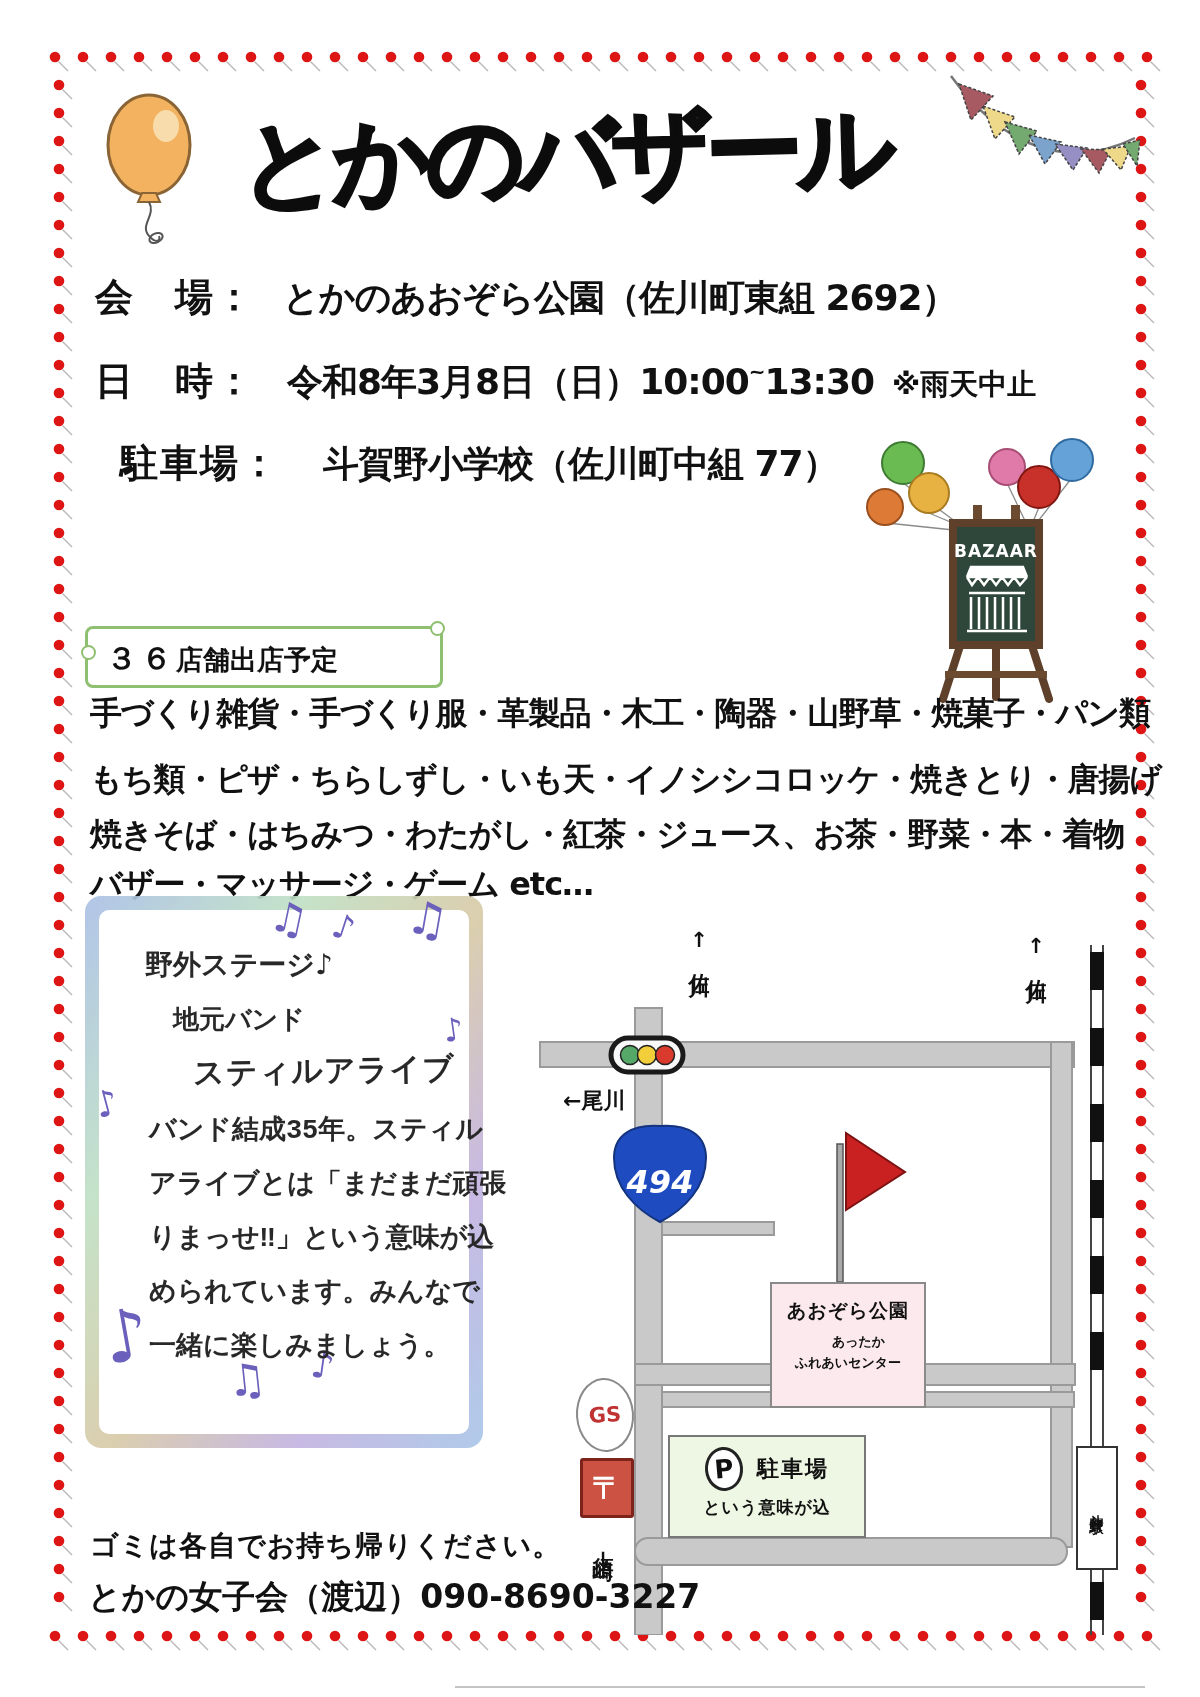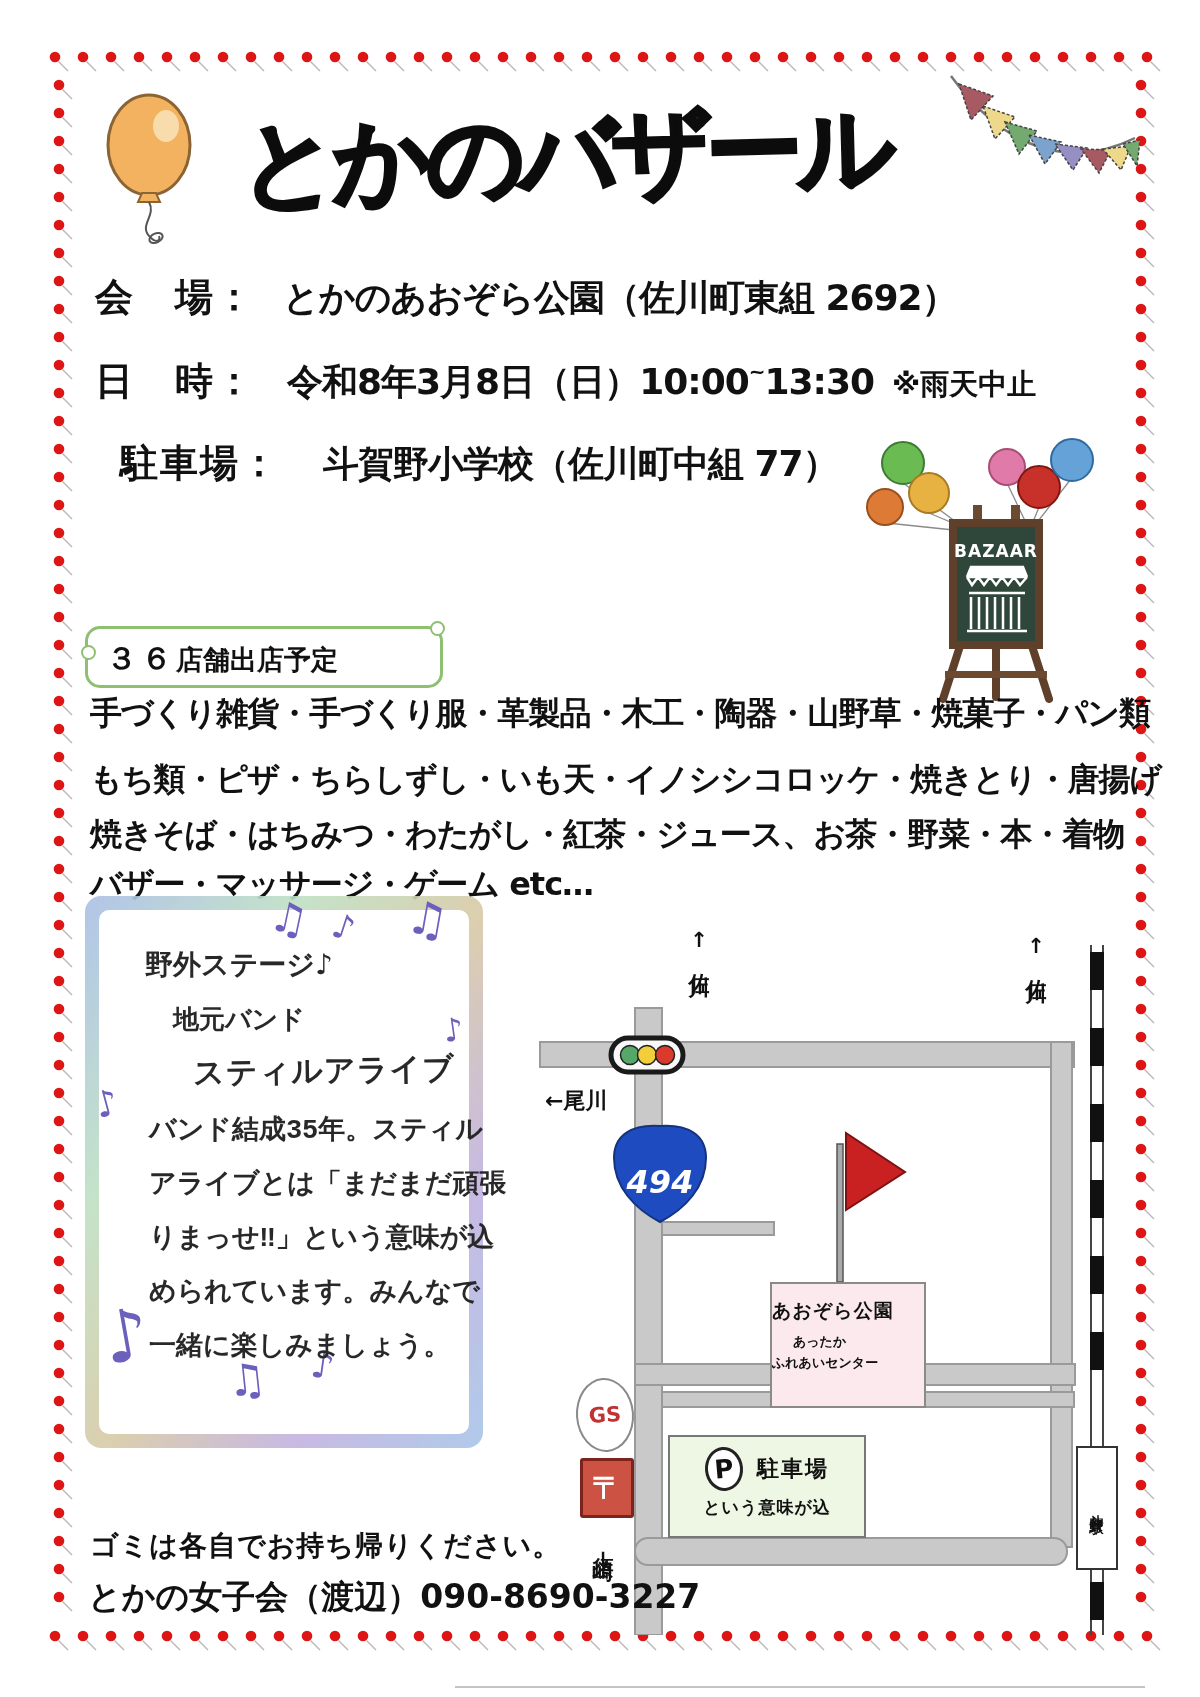--- a/index.html
+++ b/index.html
@@ -14,21 +14,21 @@
          -webkit-text-stroke:3px #0c0c0c;transform:rotate(-1.5deg);white-space:nowrap;}
 
   
   .dlabel{position:absolute;font-size:38px;font-weight:bold;letter-spacing:2px;white-space:nowrap;}
   .dvalue{position:absolute;font-size:36px;font-weight:bold;letter-spacing:-1px;white-space:nowrap;}
   .tilde{font-size:20px;vertical-align:16px;font-weight:bold;}
   .note{font-size:29px;margin-left:18px;letter-spacing:0;}
 
   
   .shops-box{position:absolute;left:85px;top:626px;width:352px;height:56px;
-             border:3px solid #8fbf70;border-radius:15px;background:#fff;}
+             border:3px solid #8fbf70;border-radius:8px;background:#fff;}
   .shops-box .curl-l{position:absolute;left:-7px;top:16px;width:11px;height:11px;border-radius:50%;
                      background:#fff;border:2.5px solid #8fbf70;}
   .shops-box .curl-r{position:absolute;right:-5px;top:-8px;width:11px;height:11px;border-radius:50%;
                      background:#fff;border:2.5px solid #8fbf70;}
   .shops-head{position:absolute;left:18px;top:9px;font-weight:bold;white-space:nowrap;}
   .shops-head .num{font-size:31px;letter-spacing:4px;}
   .shops-head .rest{font-size:27px;letter-spacing:0px;}
   .vline{position:absolute;left:90px;width:1030px;font-size:32px;font-weight:bold;
          letter-spacing:-1px;white-space:nowrap;}
 
@@ -42,23 +42,23 @@
   .stage-t2{position:absolute;left:88px;top:106px;font-size:26px;font-weight:bold;white-space:nowrap;}
   .stage-band{position:absolute;left:108px;top:154px;font-size:31px;font-weight:bold;letter-spacing:1px;white-space:nowrap;transform:rotate(-1deg);}
   .stage-desc{position:absolute;left:64px;top:208px;width:320px;font-size:27px;font-weight:bold;
               line-height:54px;letter-spacing:0px;white-space:nowrap;font-family:Liberation Mono, monospace;}
 
   
   .map{position:absolute;left:520px;top:890px;width:625px;height:745px;}
   .map svg{position:absolute;left:0;top:0;}
   .vlabel{position:absolute;writing-mode:vertical-rl;text-orientation:upright;
           font-weight:bold;font-size:21px;letter-spacing:4px;line-height:1;white-space:nowrap;}
-  .hlabel{position:absolute;font-weight:bold;font-size:22px;white-space:nowrap;}
+  .hlabel{position:absolute;font-weight:bold;font-size:22px;white-space:nowrap;margin-left:18px;}
   .park-box{position:absolute;left:250px;top:392px;width:152px;height:122px;background:#fbe9ee;
-            border:2px solid #8a8a8a;text-align:left;}
+            border:2px solid #8a8a8a;text-align:center;}
   .park-name{font-size:19px;font-weight:bold;margin-top:14px;letter-spacing:1px;}
   .park-sub{font-size:13px;font-weight:bold;margin-top:9px;margin-left:21px;}
   .park-sub2{font-size:13px;font-weight:bold;margin-top:3px;}
   .gs-oval{position:absolute;left:56px;top:488px;width:54px;height:70px;border-radius:50%;
            background:#fff;border:2px solid #8a8a8a;display:flex;align-items:center;justify-content:center;
            font-size:21px;font-weight:bold;color:#c03333;transform:rotate(-4deg);}
   .post-office{position:absolute;left:60px;top:568px;width:48px;height:54px;background:#cc5244;
                border:3px solid #7c241c;border-radius:3px;display:flex;align-items:center;justify-content:center;
                color:#fff;font-size:30px;font-weight:bold;}
   .parking-box{position:absolute;left:148px;top:545px;width:194px;height:99px;background:#eef7e3;

